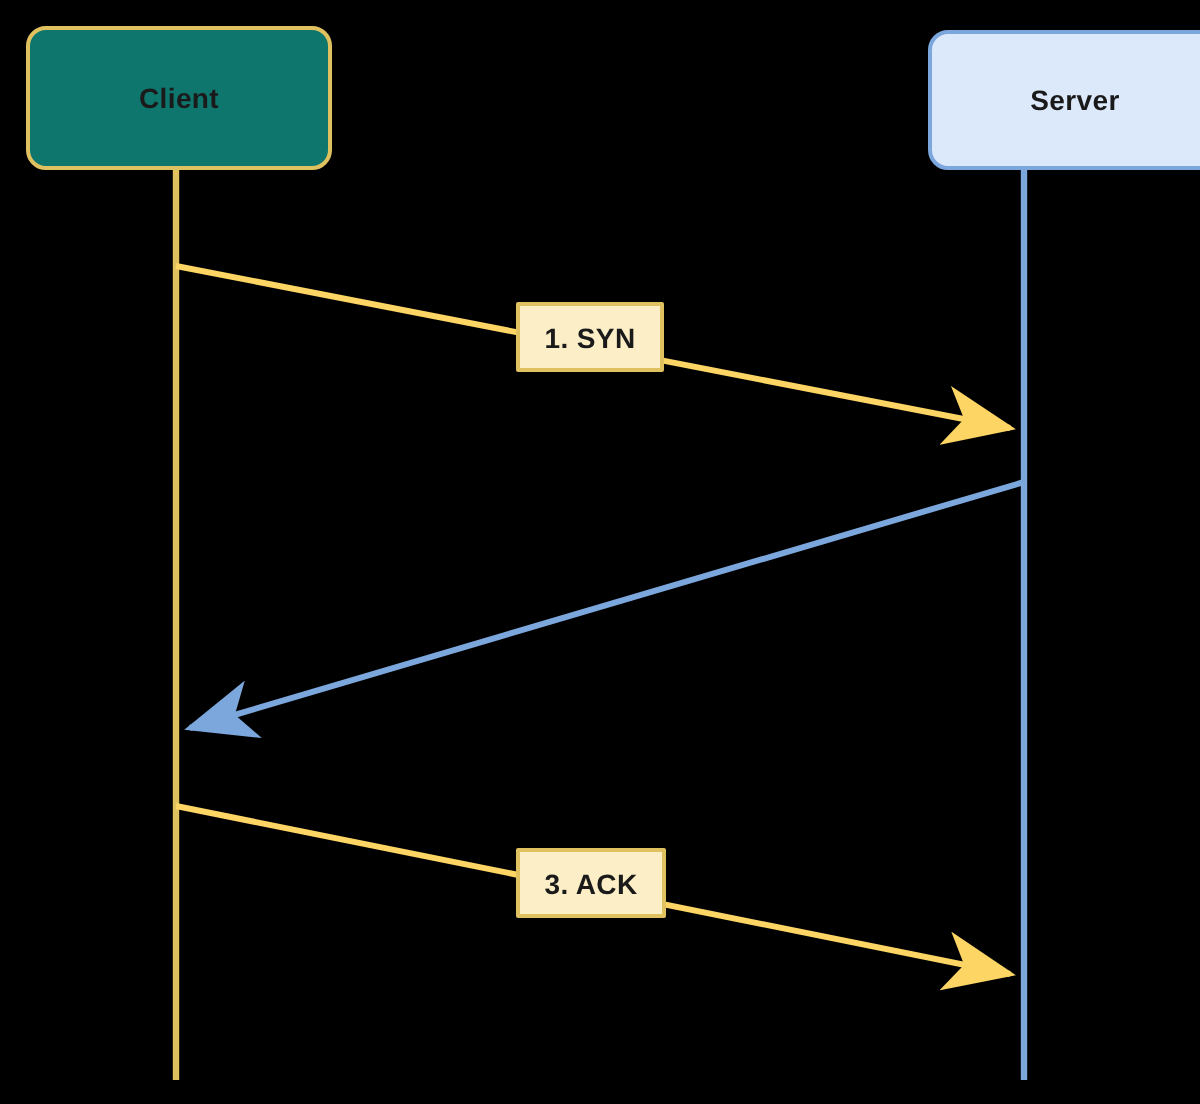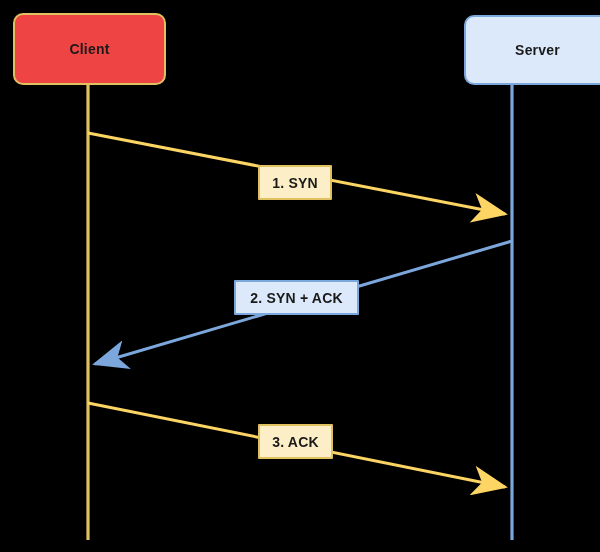--- a/index.html
+++ b/index.html
@@ -32,21 +32,21 @@
     font-size: 14px;
     font-weight: bold;
     color: #1a1a1a;
     letter-spacing: 0.2px;
   }
   .node-client {
     left: 13px;
     top: 13px;
     width: 153px;
     height: 72px;
-    background: #ef4444;
+    background: #0f766e;
     border: 2px solid #E0C160;
   }
   .node-server {
     left: 440px;
     top: 15px;
     width: 147px;
     height: 70px;
     background: #DCE9FA;
     border: 2px solid #7BA7DC;
     margin-left: 24px;
@@ -66,21 +66,21 @@
   .label-yellow {
     background: #FCEFC7;
     border: 2px solid #E0C160;
   }
   .label-blue {
     background: #DCE9FA;
     border: 2px solid #7BA7DC;
   }
   .label-syn {
     left: 258px;
-    top: 165px;
+    top: 151px;
     width: 74px;
     height: 35px;
   }
   .label-synack {
     left: 234px;
     top: 280px;
     width: 125px;
     height: 35px;
   }
   .label-ack {
@@ -120,21 +120,18 @@
   </div>
 
   <div class="node-box node-server">
     <span>Server</span>
   </div>
 
   <div class="msg-label label-yellow label-syn">
     <span>1. SYN</span>
   </div>
 
-  <div class="msg-label label-blue label-synack">
-    <span>2. SYN + ACK</span>
-  </div>
 
   <div class="msg-label label-yellow label-ack">
     <span>3. ACK</span>
   </div>
 
 </div>
 
 </body></html>

